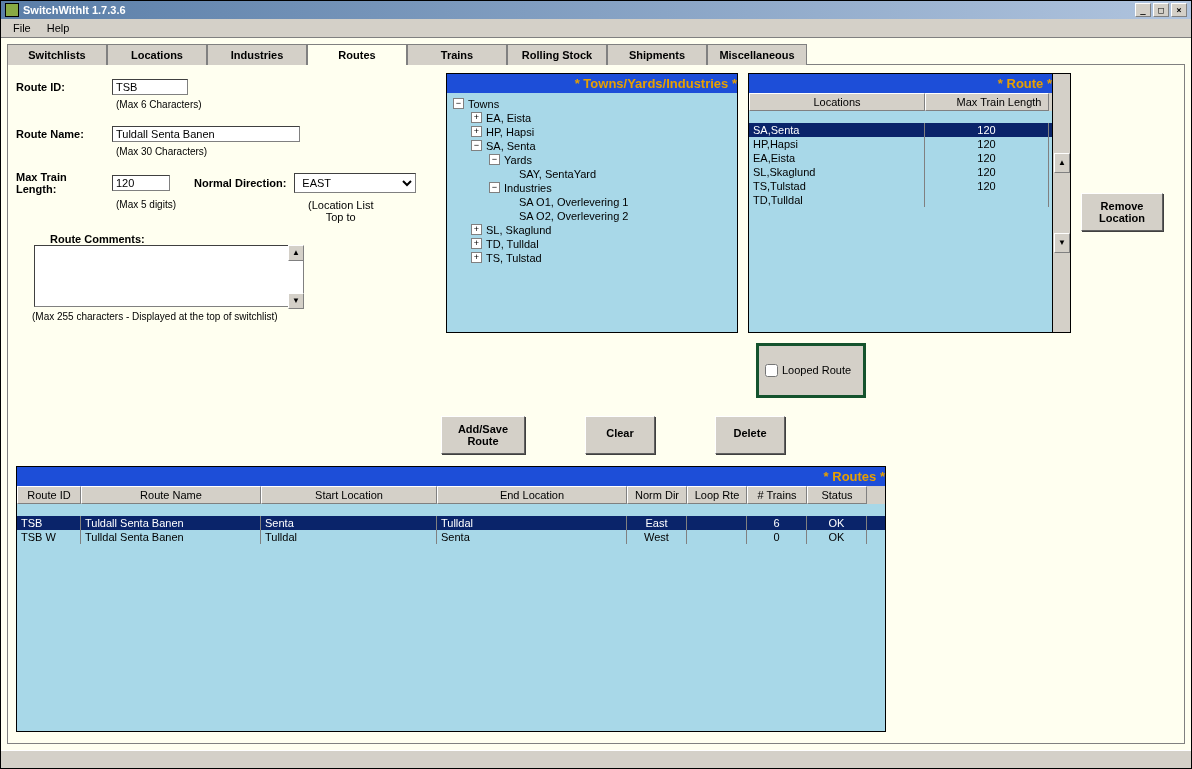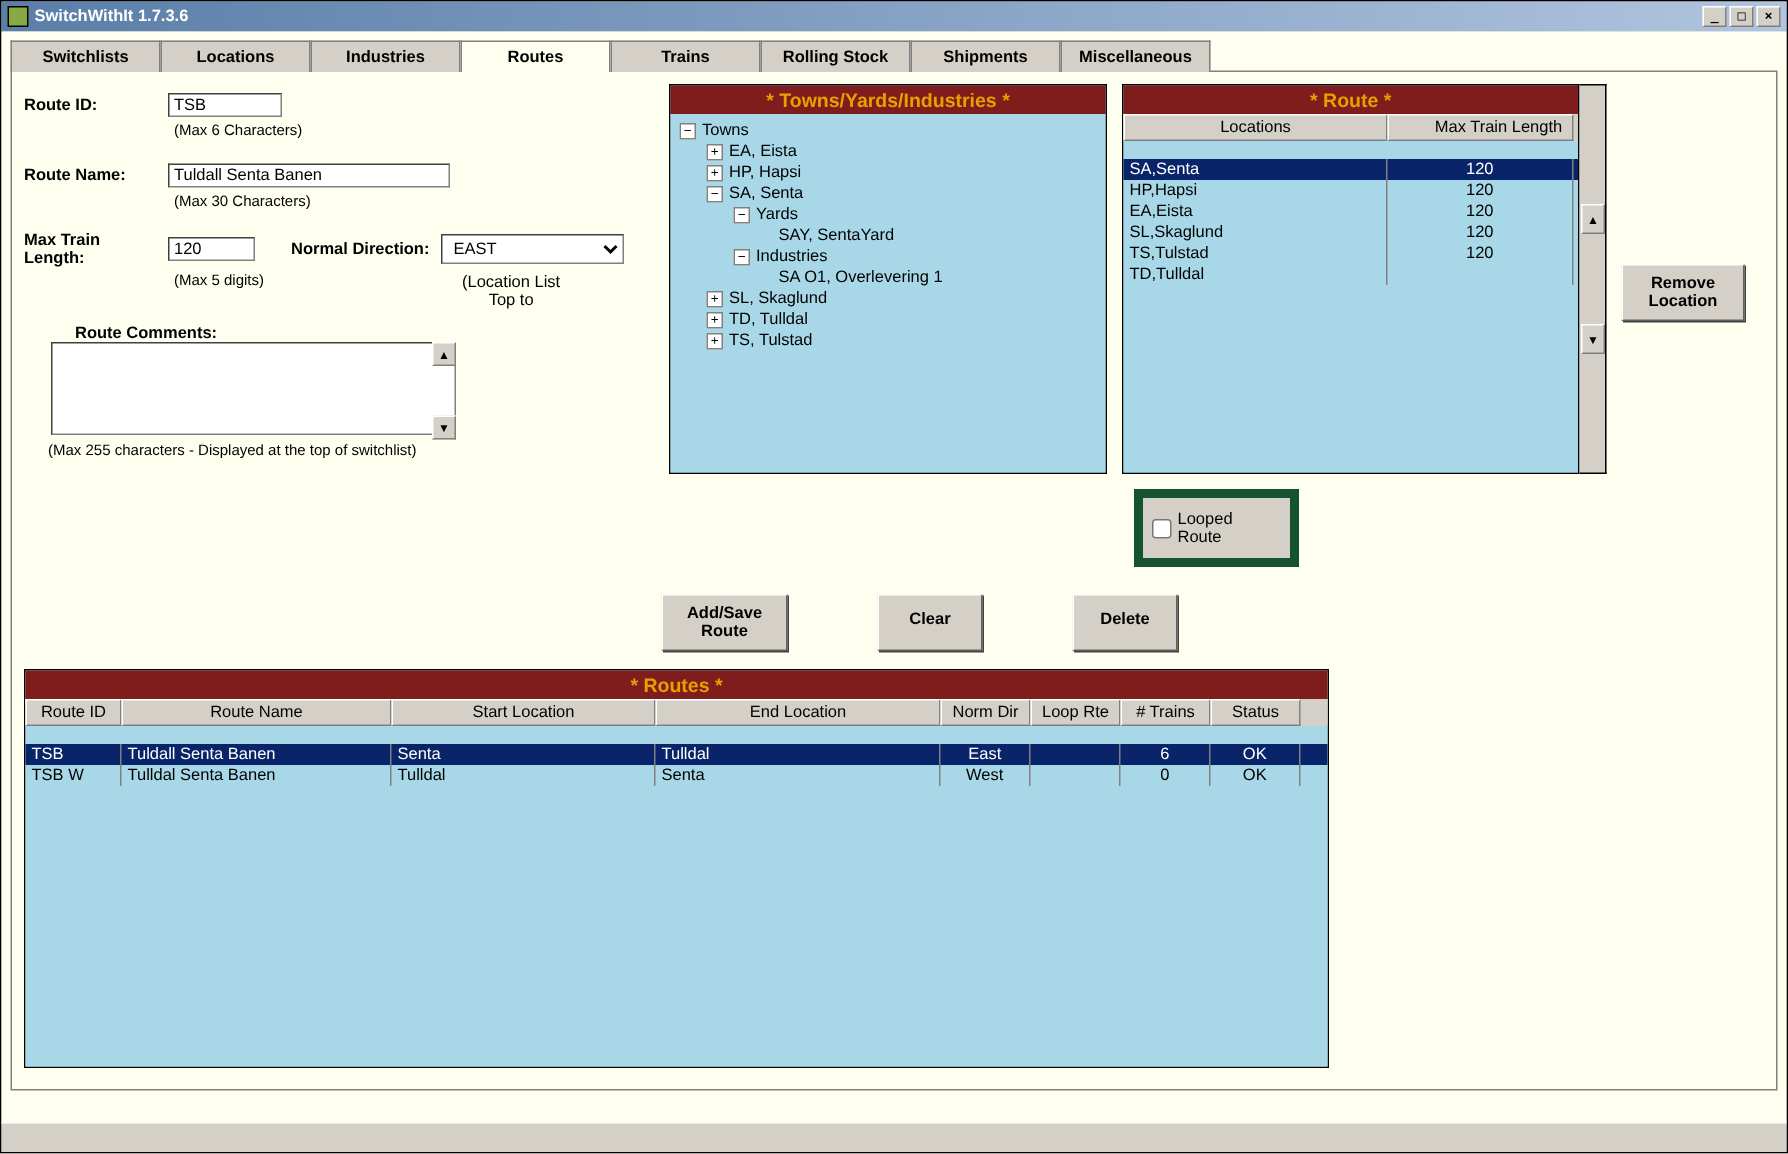--- a/index.html
+++ b/index.html
@@ -25,21 +25,21 @@
 .tab-body { background: #fffff0; border: 1px solid #808080; margin-top: -1px; padding: 8px; height: 680px; }
 
 .form-row { display: flex; align-items: center; margin-bottom: 4px; }
 .form-label { font-weight: bold; text-align: left; padding-right: 4px; }
 .hint { font-size: 10px; color: #000; }
 
 input[type="text"], select, textarea { border: 1px solid #808080; border-top-color: #404040; border-left-color: #404040; background: #fff; padding: 1px 3px; font-size: 11px; }
 select { height: 20px; }
 
 .panel { border: 1px solid #000; background: #a8d8e8; }
-.panel-title { background: #7f1d1d; color: #e8a000; font-weight: bold; text-align: center; padding: 2px 0; font-size: 13px; }
+.panel-title { background: #1d4ed8; color: #e8a000; font-weight: bold; text-align: right; padding: 2px 0; font-size: 13px; }
 
 .tree { padding: 4px 6px; background: #a8d8e8; overflow-y: auto; }
 .tree-node { display: flex; align-items: center; padding: 1px 0; }
 .tree-toggle { width: 11px; height: 11px; border: 1px solid #808080; background: #fff; display: inline-flex; align-items: center; justify-content: center; font-size: 9px; line-height: 1; margin-right: 4px; cursor: pointer; }
 .tree-indent { display: inline-block; }
 
 .grid { background: #a8d8e8; }
 .grid-header { display: flex; background: #d4d0c8; }
 .grid-header .cell { border: 1px solid #fff; border-right-color: #808080; border-bottom-color: #808080; padding: 2px 4px; text-align: center; font-weight: normal; }
 .grid-row { display: flex; }
@@ -70,20 +70,24 @@
   <div class="titlebar">
     <div class="app-icon"></div>
     <div class="title">SwitchWithIt 1.7.3.6</div>
     <div class="window-controls">
       <div class="win-btn">_</div>
       <div class="win-btn">□</div>
       <div class="win-btn">×</div>
     </div>
   </div>
 
+  <div class="menubar">
+    <div class="menu-item">File</div>
+    <div class="menu-item">Help</div>
+  </div>
 
   <div class="content">
 
     <div class="tabs-row">
       <div class="tab">Switchlists</div>
       <div class="tab">Locations</div>
       <div class="tab">Industries</div>
       <div class="tab active">Routes</div>
       <div class="tab">Trains</div>
       <div class="tab">Rolling Stock</div>
@@ -168,20 +172,24 @@
                 <span>SAY, SentaYard</span>
               </div>
             <div class="tree-node">
                 <span class="tree-indent" style="width:36px;"></span>
                 <span class="tree-toggle">−</span>
                 <span>Industries</span>
               </div>
             <div class="tree-node">
                 <span class="tree-indent" style="width:66px;"></span>
                 <span>SA O1, Overlevering 1</span>
+              </div>
+            <div class="tree-node">
+                <span class="tree-indent" style="width:66px;"></span>
+                <span>SA O2, Overlevering 2</span>
               </div>
             <div class="tree-node">
                 <span class="tree-indent" style="width:18px;"></span>
                 <span class="tree-toggle">+</span>
                 <span>SL, Skaglund</span>
               </div>
             <div class="tree-node">
                 <span class="tree-indent" style="width:18px;"></span>
                 <span class="tree-toggle">+</span>
                 <span>TD, Tulldal</span>
@@ -235,21 +243,21 @@
               <div class="scroll-arrow" style="height:20px;">▲</div>
               <div class="scroll-arrow" style="height:20px;">▼</div>
             </div>
             <div style="margin-left:10px; margin-top:120px;">
               <div class="btn" style="width:82px;">
                 <div>Remove</div>
                 <div>Location</div>
               </div>
             </div>
           </div>
-          <div class="checkbox-row" style="margin-top:10px; margin-left:8px; background:#d4d0c8; padding:8px 6px; display:flex; width:110px; border:6px solid #14532d;">
+          <div class="checkbox-row" style="margin-top:10px; margin-left:8px; background:#d4d0c8; padding:18px 6px; display:flex; width:110px; border:3px solid #14532d;">
             <input type="checkbox" style="">
             <span>Looped Route</span>
           </div>
         </div>
 
       </div>
 
       <div style="display:flex; gap:60px; margin-top:18px; margin-left:425px;">
         <div class="btn" style="width:84px;">
           <div>Add/Save</div>

